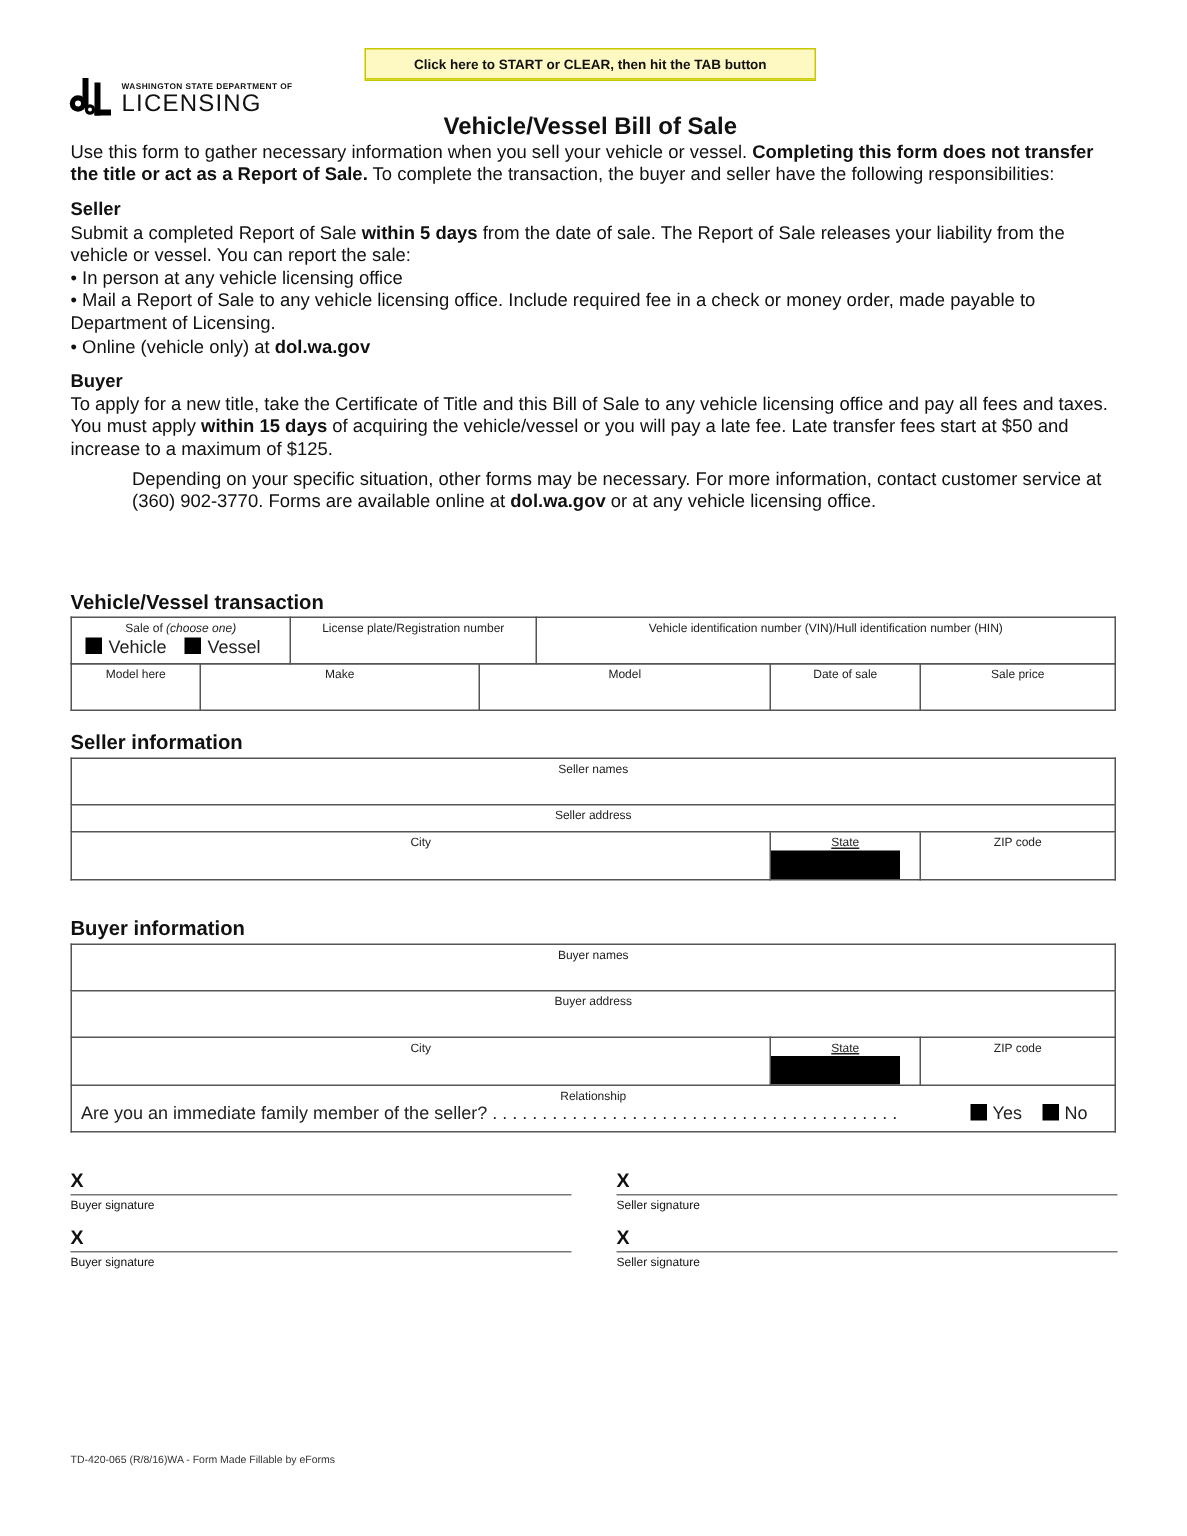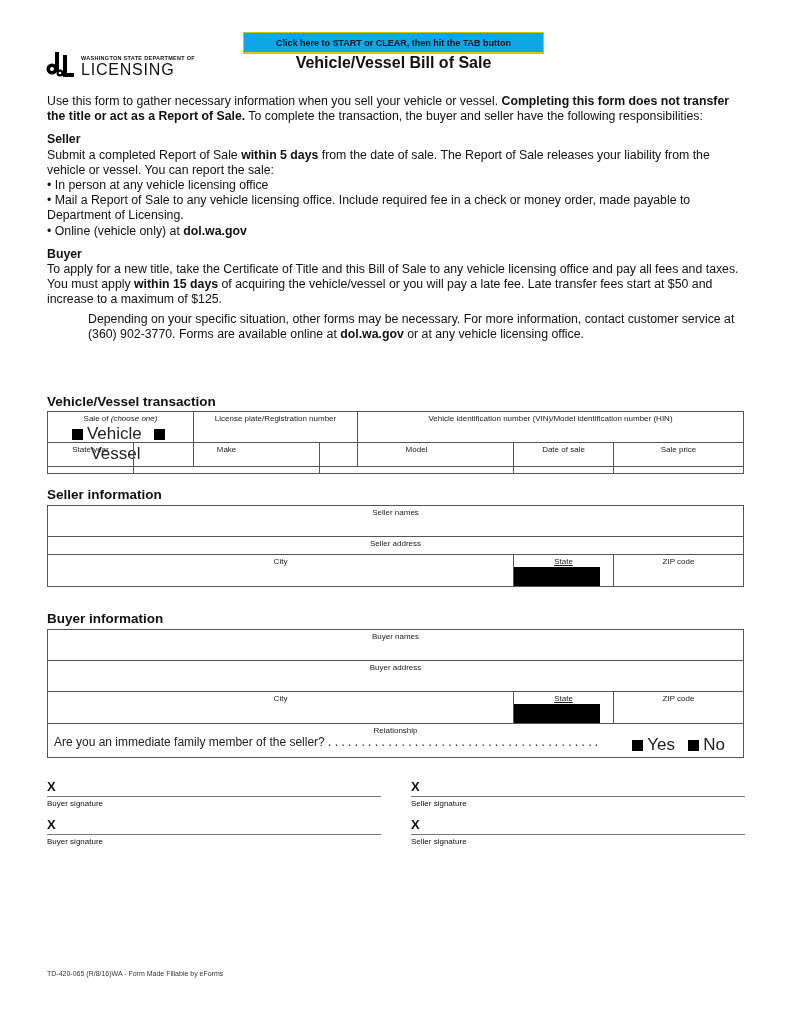--- a/index.html
+++ b/index.html
@@ -1,33 +1,33 @@
 <!DOCTYPE html>
 <html><head>
   <meta charset="utf-8">
   <style>
     * { box-sizing: border-box; margin: 0; padding: 0; }
     body { width: 791px; height: 1024px; background: #fff; font-family: "Liberation Sans", sans-serif; color: #111; position: relative; overflow: hidden; }
-    .start-btn { position: absolute; left: 243px; top: 32px; width: 301px; height: 22px; background: #0ea5e9; border: 1px solid #c8c800; box-shadow: inset 0 -1px 0 #d0d000; font-size: 9px; font-weight: bold; text-align: center; line-height: 20px; cursor: pointer; }
+    .start-btn { position: absolute; left: 243px; top: 32px; width: 301px; height: 22px; background: #fef9c3; border: 1px solid #c8c800; box-shadow: inset 0 -1px 0 #d0d000; font-size: 9px; font-weight: bold; text-align: center; line-height: 20px; cursor: pointer; }
     .logo { position: absolute; left: 46px; top: 50px; width: 150px; height: 30px; }
     .logo-mark { position: absolute; left: 0; top: 2px; width: 28px; height: 26px; }
     .logo-sub { position: absolute; left: 35px; top: 5px; font-size: 5.5px; font-weight: bold; letter-spacing: 0.3px; }
     .logo-main { position: absolute; left: 35px; top: 11px; font-size: 16px; letter-spacing: 0.8px; }
-    .title { position: absolute; left: 243px; top: 54px; width: 301px; text-align: center; font-size: 16px; font-weight: bold; }
+    .title { position: absolute; left: 243px; top: 76px; width: 301px; text-align: center; font-size: 16px; font-weight: bold; }
     .body-text { position: absolute; left: 47px; top: 94px; width: 700px; font-size: 12.3px; line-height: 15.2px; }
     .body-text p { margin: 0; }
     .body-text .h { font-weight: bold; margin-top: 6px; }
     .body-text .bul { padding-left: 0; }
     .indent { padding-left: 41px; margin-top: 4px !important; }
     .note-p { margin-top: 6px !important; }
     .section-title { position: absolute; left: 47px; font-size: 13.5px; font-weight: bold; }
     table.form { position: absolute; left: 47px; width: 697px; border-collapse: collapse; }
     table.form td { border: 1px solid #555; vertical-align: top; padding: 2px 6px; font-size: 8px; color: #222; text-align: center; }
     .checkbox { display: inline-block; width: 11px; height: 11px; background: #000; vertical-align: -1px; margin-right: 4px; cursor: pointer; }
-    .opt { font-size: 17px; margin-right: 10px; }
+    .opt { font-size: 12px; margin-right: 10px; }
     .state-fill { display: block; width: 86px; height: 19px; background: #000; margin-top: 1px; margin-left: -6px; }
     .dots { font-size: 12px; }
     .sig { position: absolute; width: 334px; }
     .sig .x { font-size: 13px; font-weight: bold; height: 17px; }
     .sig .line { border-top: 1px solid #777; }
     .sig .lbl { font-size: 8px; margin-top: 2px; }
     .footer { position: absolute; left: 47px; top: 970px; font-size: 7px; color: #333; }
   </style>
 </head>
 <body>
@@ -67,28 +67,28 @@
   <tbody>
       <tr style="height:31px">
     <td style="width:146px">
       <div><span>Sale of </span><i>(choose one)</i></div>
       <div style="margin-top:1px">
         <span class="checkbox"></span><span class="opt">Vehicle</span>
         <span class="checkbox"></span><span class="opt">Vessel</span>
       </div>
     </td>
     <td style="width:164px"><span>License plate/Registration number</span></td>
-    <td colspan="3"><span>Vehicle identification number (VIN)/Model identification number (HIN)</span></td>
+    <td colspan="3"><span>Vehicle identification number (VIN)/Hull identification number (HIN)</span></td>
   </tr>
 </tbody>
   </table>
 <table class="form" style="top:442px">
   <tbody>
       <tr style="height:31px">
-    <td style="width:86px"><span>State year</span></td>
+    <td style="width:86px"><span>Model here</span></td>
     <td style="width:186px"><span>Make</span></td>
     <td style="width:194px"><span>Model</span></td>
     <td style="width:100px"><span>Date of sale</span></td>
     <td><span>Sale price</span></td>
   </tr>
 </tbody>
   </table>
 
 <div class="section-title" style="top:487px">Seller information</div>
 <table class="form" style="top:505px">

